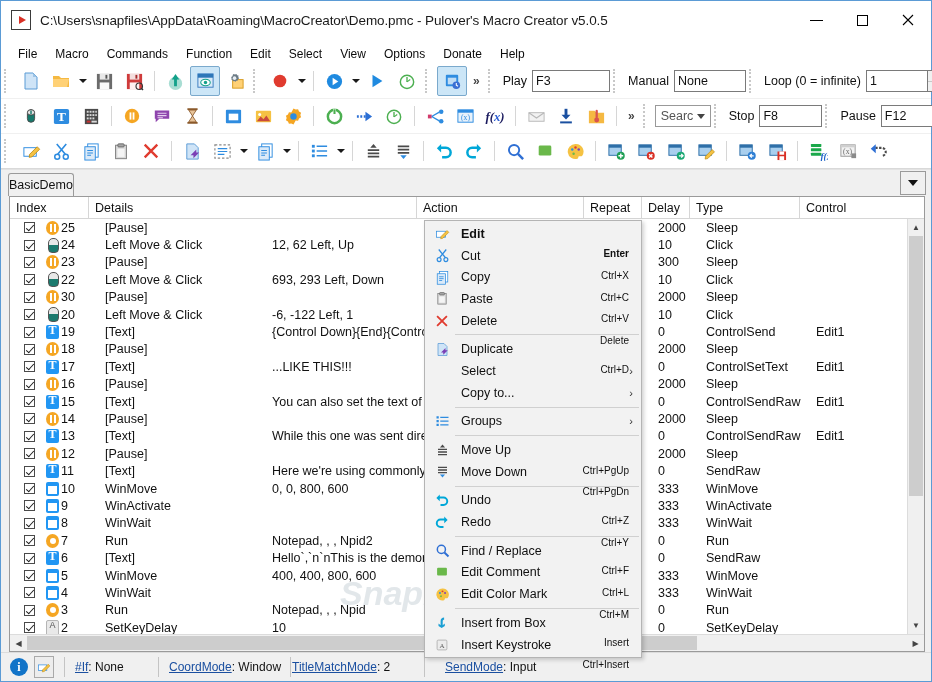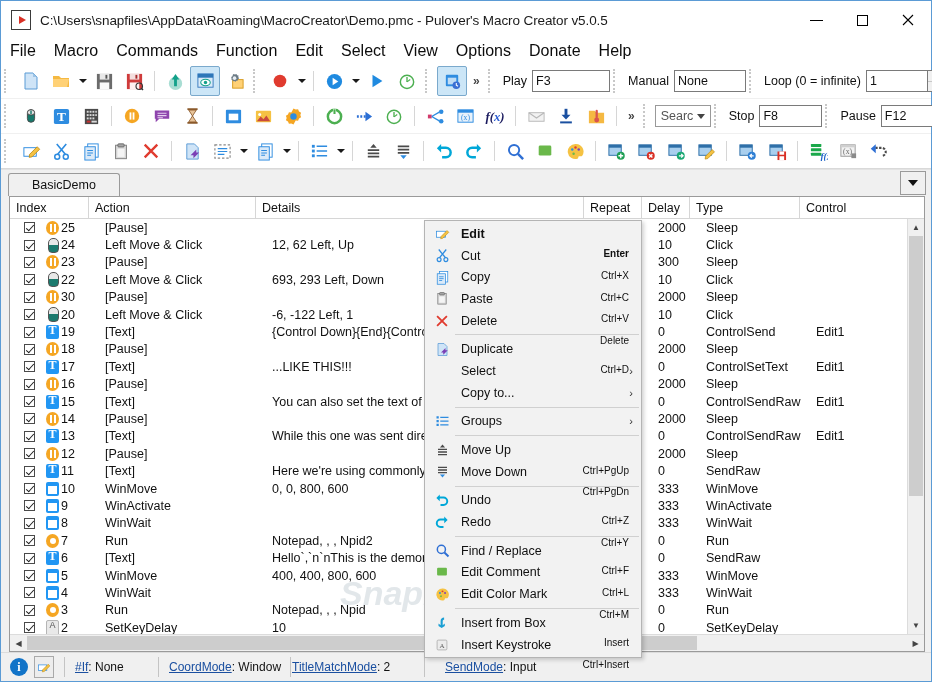--- a/index.html
+++ b/index.html
@@ -60,24 +60,24 @@
     font-size: 13px; color: #000;
   }
   .wc-min { width: 13px; height: 1px; background: #000; }
   .wc-max { width: 11px; height: 11px; border: 1px solid #000; box-sizing: border-box; }
 
   
   .menubar {
     height: 25px;
     background: #ffffff;
     display: flex;
-    align-items: flex-start;
-    padding-left: 0;
+    align-items: flex-end;
+    padding-left: 8px;
     flex: 0 0 auto;
-    font-size: 16px;
+    font-size: 12px;
   }
   .menu-item {
     padding: 3px 9px;
     color: #0c0c0c;
     white-space: nowrap;
     cursor: default;
   }
 
   
   .toolbars {
@@ -174,21 +174,21 @@
     height: 26px;
     background: #f0f0f0;
     display: flex;
     align-items: flex-end;
     padding-left: 7px;
     flex: 0 0 auto;
     position: relative;
   }
   .tab {
     height: 22px;
-    padding: 0 23px;
+    padding: 0 0;
     background: #f0f0f0;
     border: 1px solid #9a9a9a;
     border-bottom: none;
     display: flex; align-items: center;
     font-size: 12.5px; color: #111;
     border-radius: 3px 3px 0 0;
   }
   .tab-dropdown {
     position: absolute; right: 5px; bottom: 1px;
     width: 24px; height: 22px;
@@ -872,22 +872,22 @@
   </div>
 
   <div class="tabstrip">
     <div class="tab">BasicDemo</div>
     <div class="tab-dropdown"></div>
   </div>
 
   <div class="gridwrap">
     <div class="grid-head">
       <div class="gh" style="width:79px">Index</div>
+      <div class="gh" style="width:328px">Details</div>
       <div class="gh" style="width:167px">Action</div>
-      <div class="gh" style="width:328px">Details</div>
       <div class="gh" style="width:58px">Repeat</div>
       <div class="gh" style="width:48px">Delay</div>
       <div class="gh" style="width:110px">Type</div>
       <div class="gh" style="width:105px;border-right:none">Control</div>
     </div>
 
     <div class="grid-body" id="grid-body">
         <div class="grow">
           <div class="gc c-chk">
             <span class="cbx"></span>

